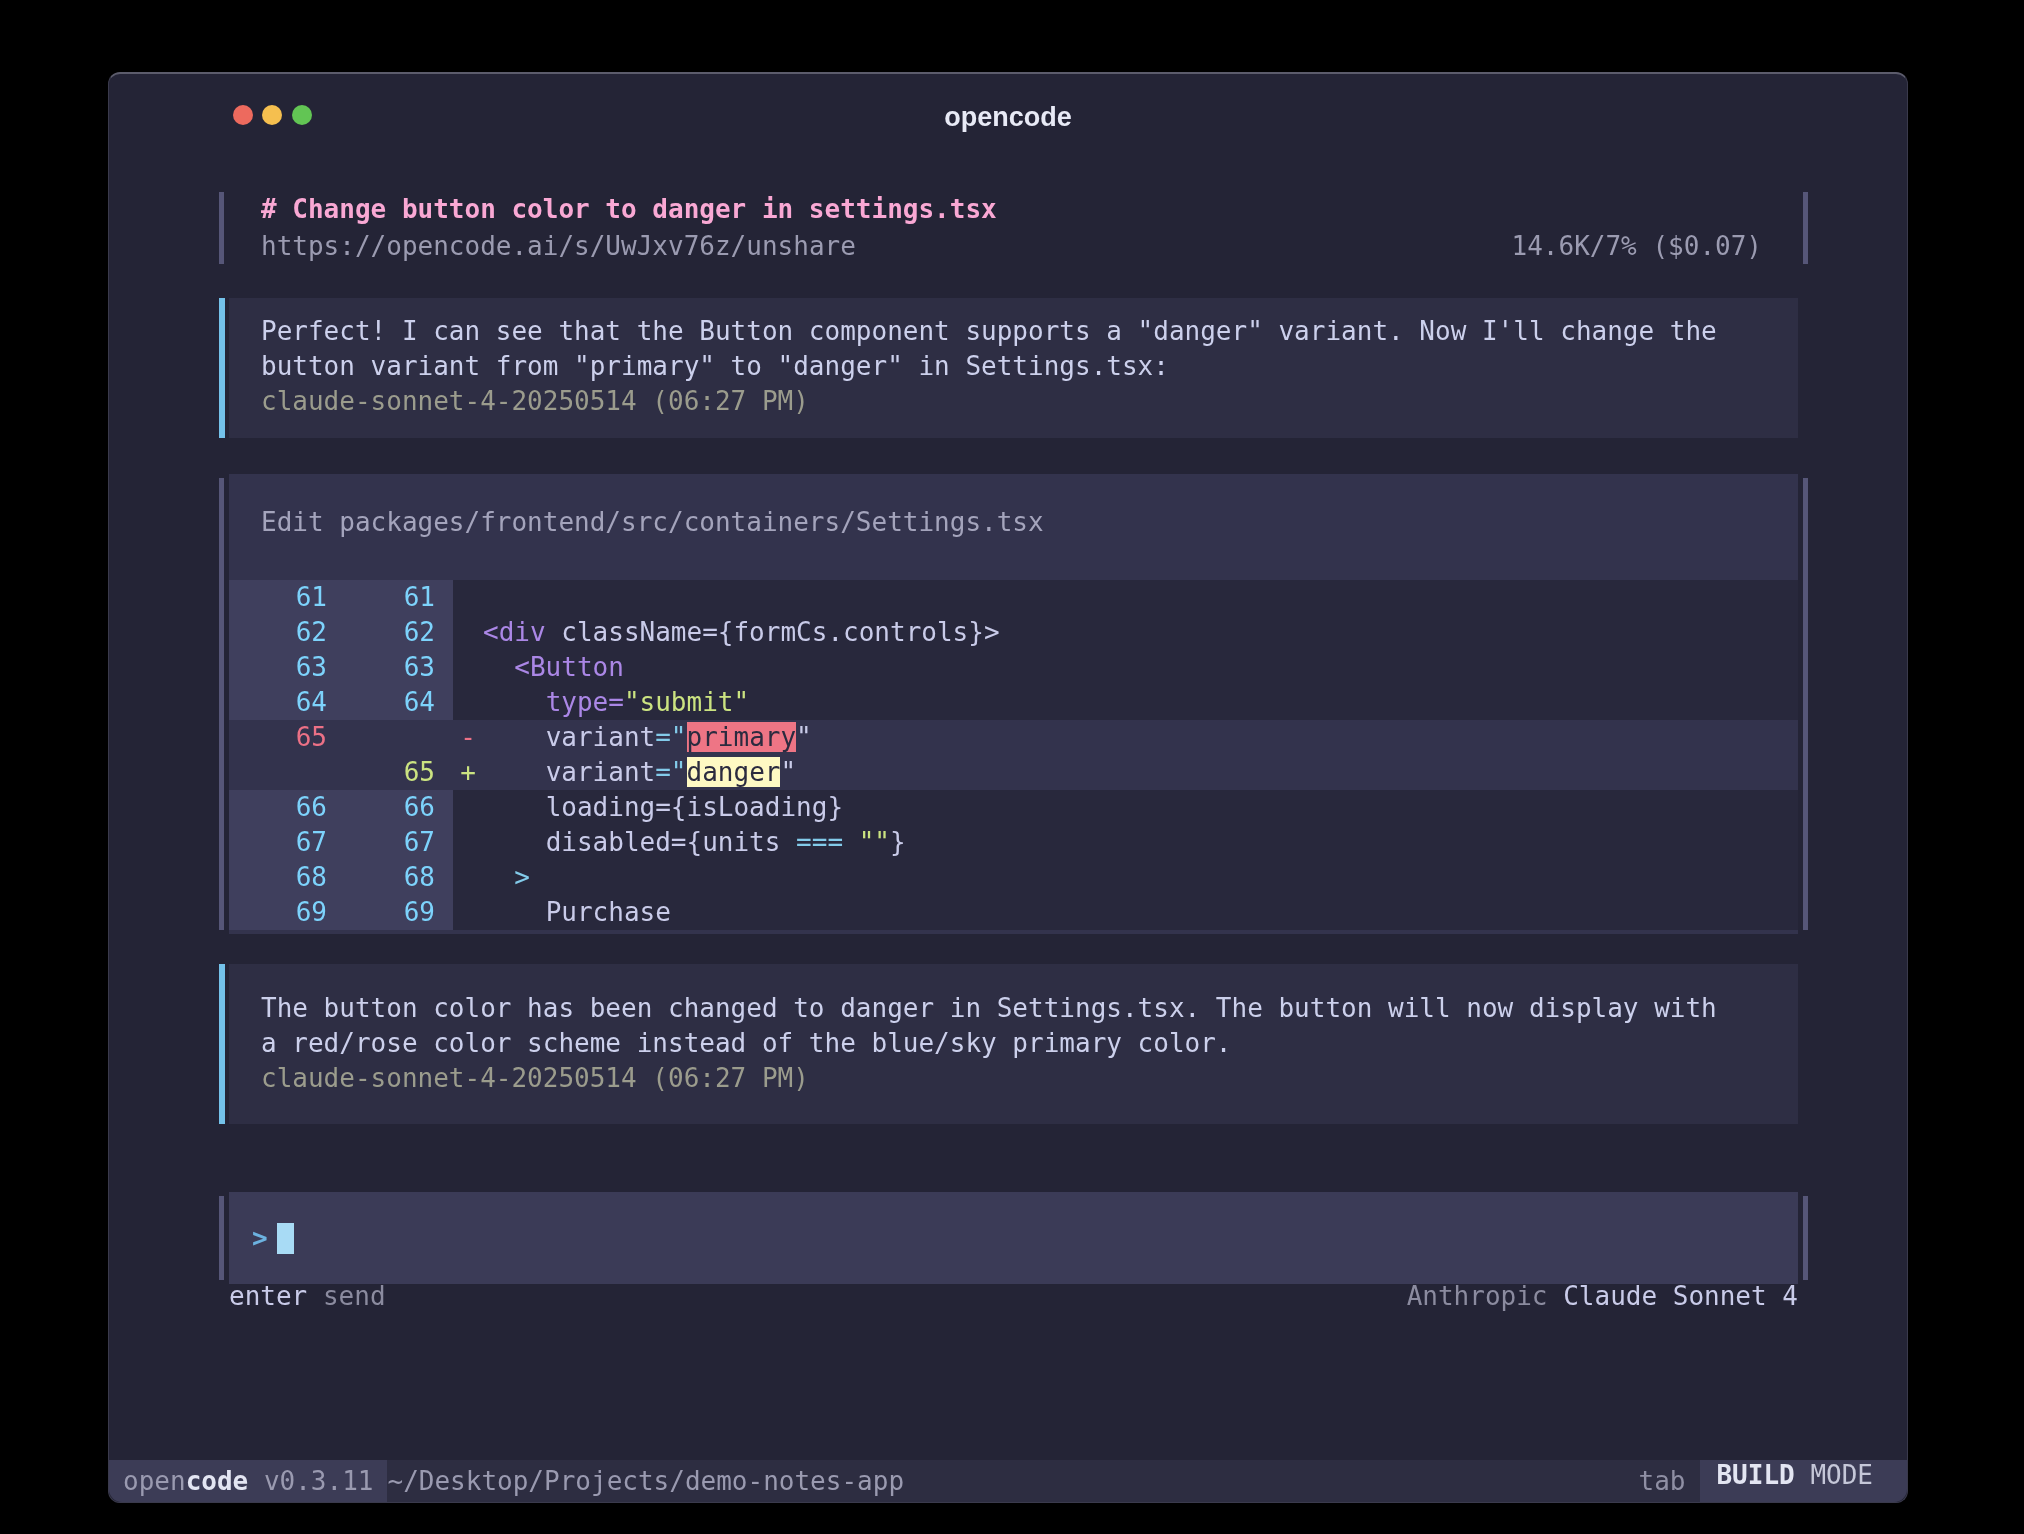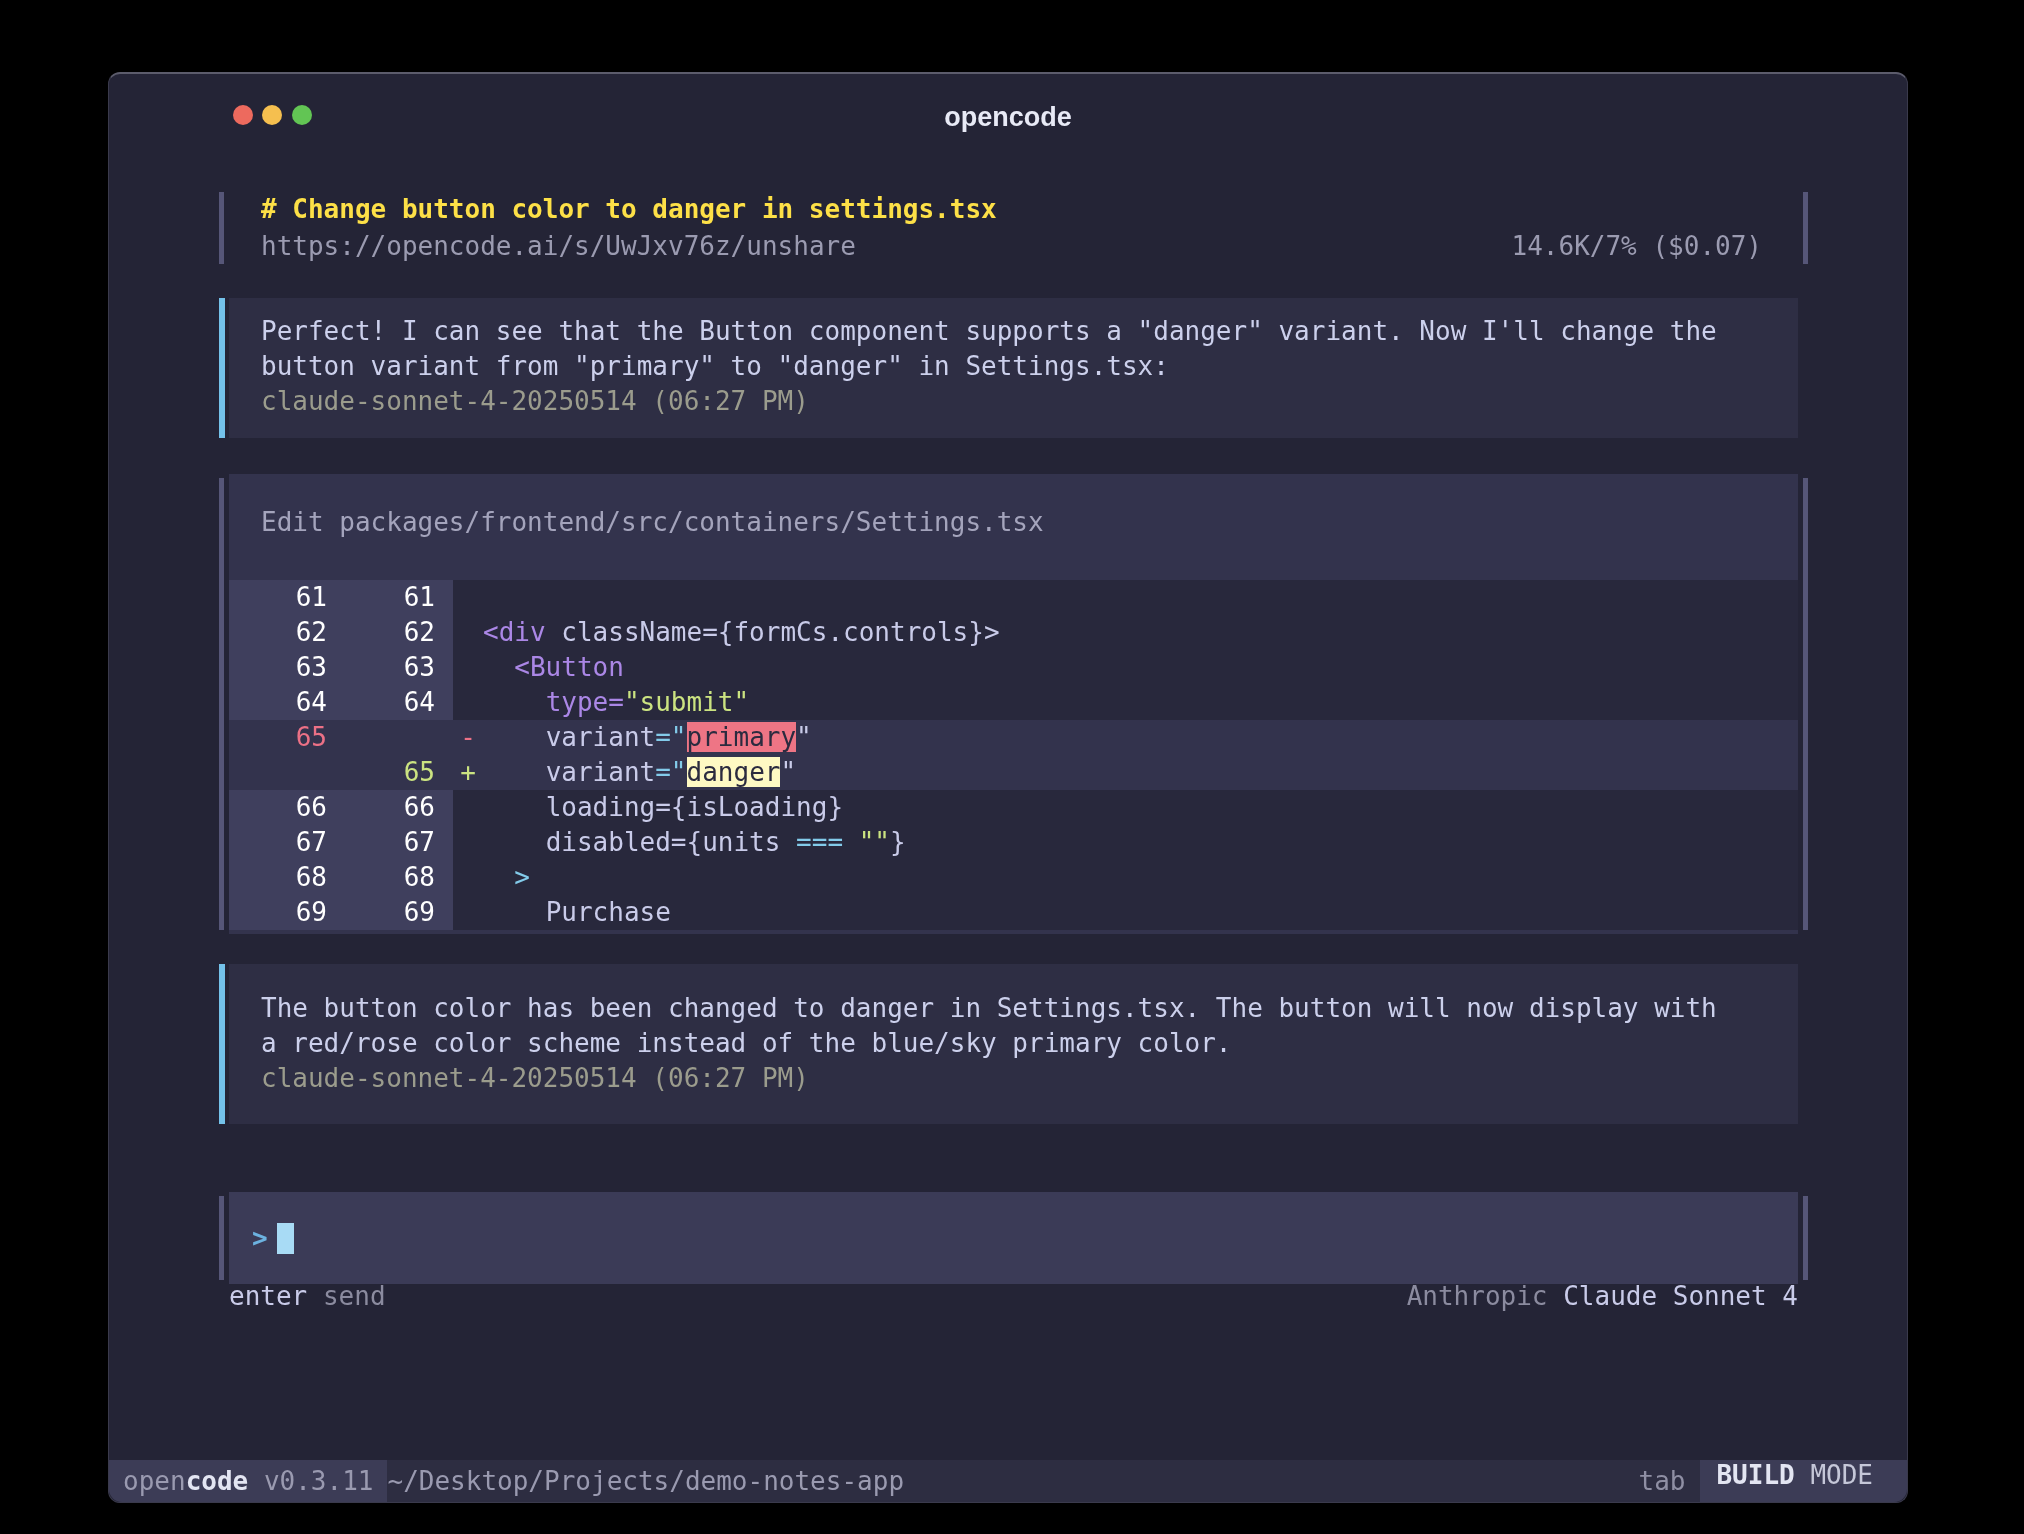--- a/index.html
+++ b/index.html
@@ -25,42 +25,42 @@
 
   .row { position:absolute; left:0; width:1800px; }
   .sideline { position:absolute; top:4px; bottom:4px; width:5px; }
   .sideline.left  { left:110px; background:#565678; }
   .sideline.right { left:1694px; background:#565678; }
   .accentline { position:absolute; top:0; bottom:0; left:110px; width:6px; background:#74c2ea; }
   .content { position:absolute; left:120px; width:1569px; top:0; bottom:0; }
 
   
   .header-row { top:114px; height:80px; }
-  .hdr-title { white-space:pre; font-weight:bold; color:#fde047; line-height:38px; padding:2px 0 0 32px; }
+  .hdr-title { white-space:pre; font-weight:bold; color:#f9a8d4; line-height:38px; padding:2px 0 0 32px; }
   .hdr-sub { display:flex; line-height:36px; padding-left:32px; padding-right:36px; color:#9b9bb1; }
   .hdr-url { white-space:pre; }
   .hdr-unshare { white-space:pre; }
   .hdr-spacer { flex:1; }
   .hdr-stats { white-space:pre; }
 
   
   .msg-row1 { top:224px; height:140px; }
   .msg-row2 { top:890px; height:160px; }
   .msg-box { position:absolute; left:120px; width:1569px; top:0; bottom:0; background:#2e2e44; }
   .msg-row1 .msg-box { padding:16px 0 0 32px; }
   .msg-row2 .msg-box { padding:27px 0 0 32px; }
   .msg-line { white-space:pre; line-height:35px; color:#ccd0ec; }
   .msg-meta { white-space:pre; line-height:35px; color:#9b9c8d; }
 
   
   .edit-row { top:400px; height:460px; }
   .edit-box { position:absolute; left:120px; width:1569px; top:0; bottom:0; background:#33334d; padding-top:30px; }
   .edit-header { white-space:pre; line-height:36px; color:#a4a4bc; padding-left:32px; margin-bottom:40px; }
   .diff-row { display:flex; height:35px; line-height:35px; }
-  .dnum { width:112px; text-align:right; color:#ffffff; white-space:pre; }
+  .dnum { width:112px; text-align:right; color:#7dd3fc; white-space:pre; }
   .dnum.n1 { padding-right:14px; }
   .dnum.n2 { padding-right:18px; }
   .dmark { width:30px; text-align:center; white-space:pre; }
   .dcode { flex:1; white-space:pre; }
   .diff-row.context .dnum { background:#3f3f5d; }
   .diff-row.context .dmark, .diff-row.context .dcode { background:#28283c; }
   .diff-row.del .dnum.n1, .diff-row.del .dmark { color:#ec7186; }
   .diff-row.add .dnum.n2, .diff-row.add .dmark { color:#cbe381; }
   .cseg-base { color:#c9cbe9;text-align:center; }
   .cseg-tag  { color:#ab87e6; }

